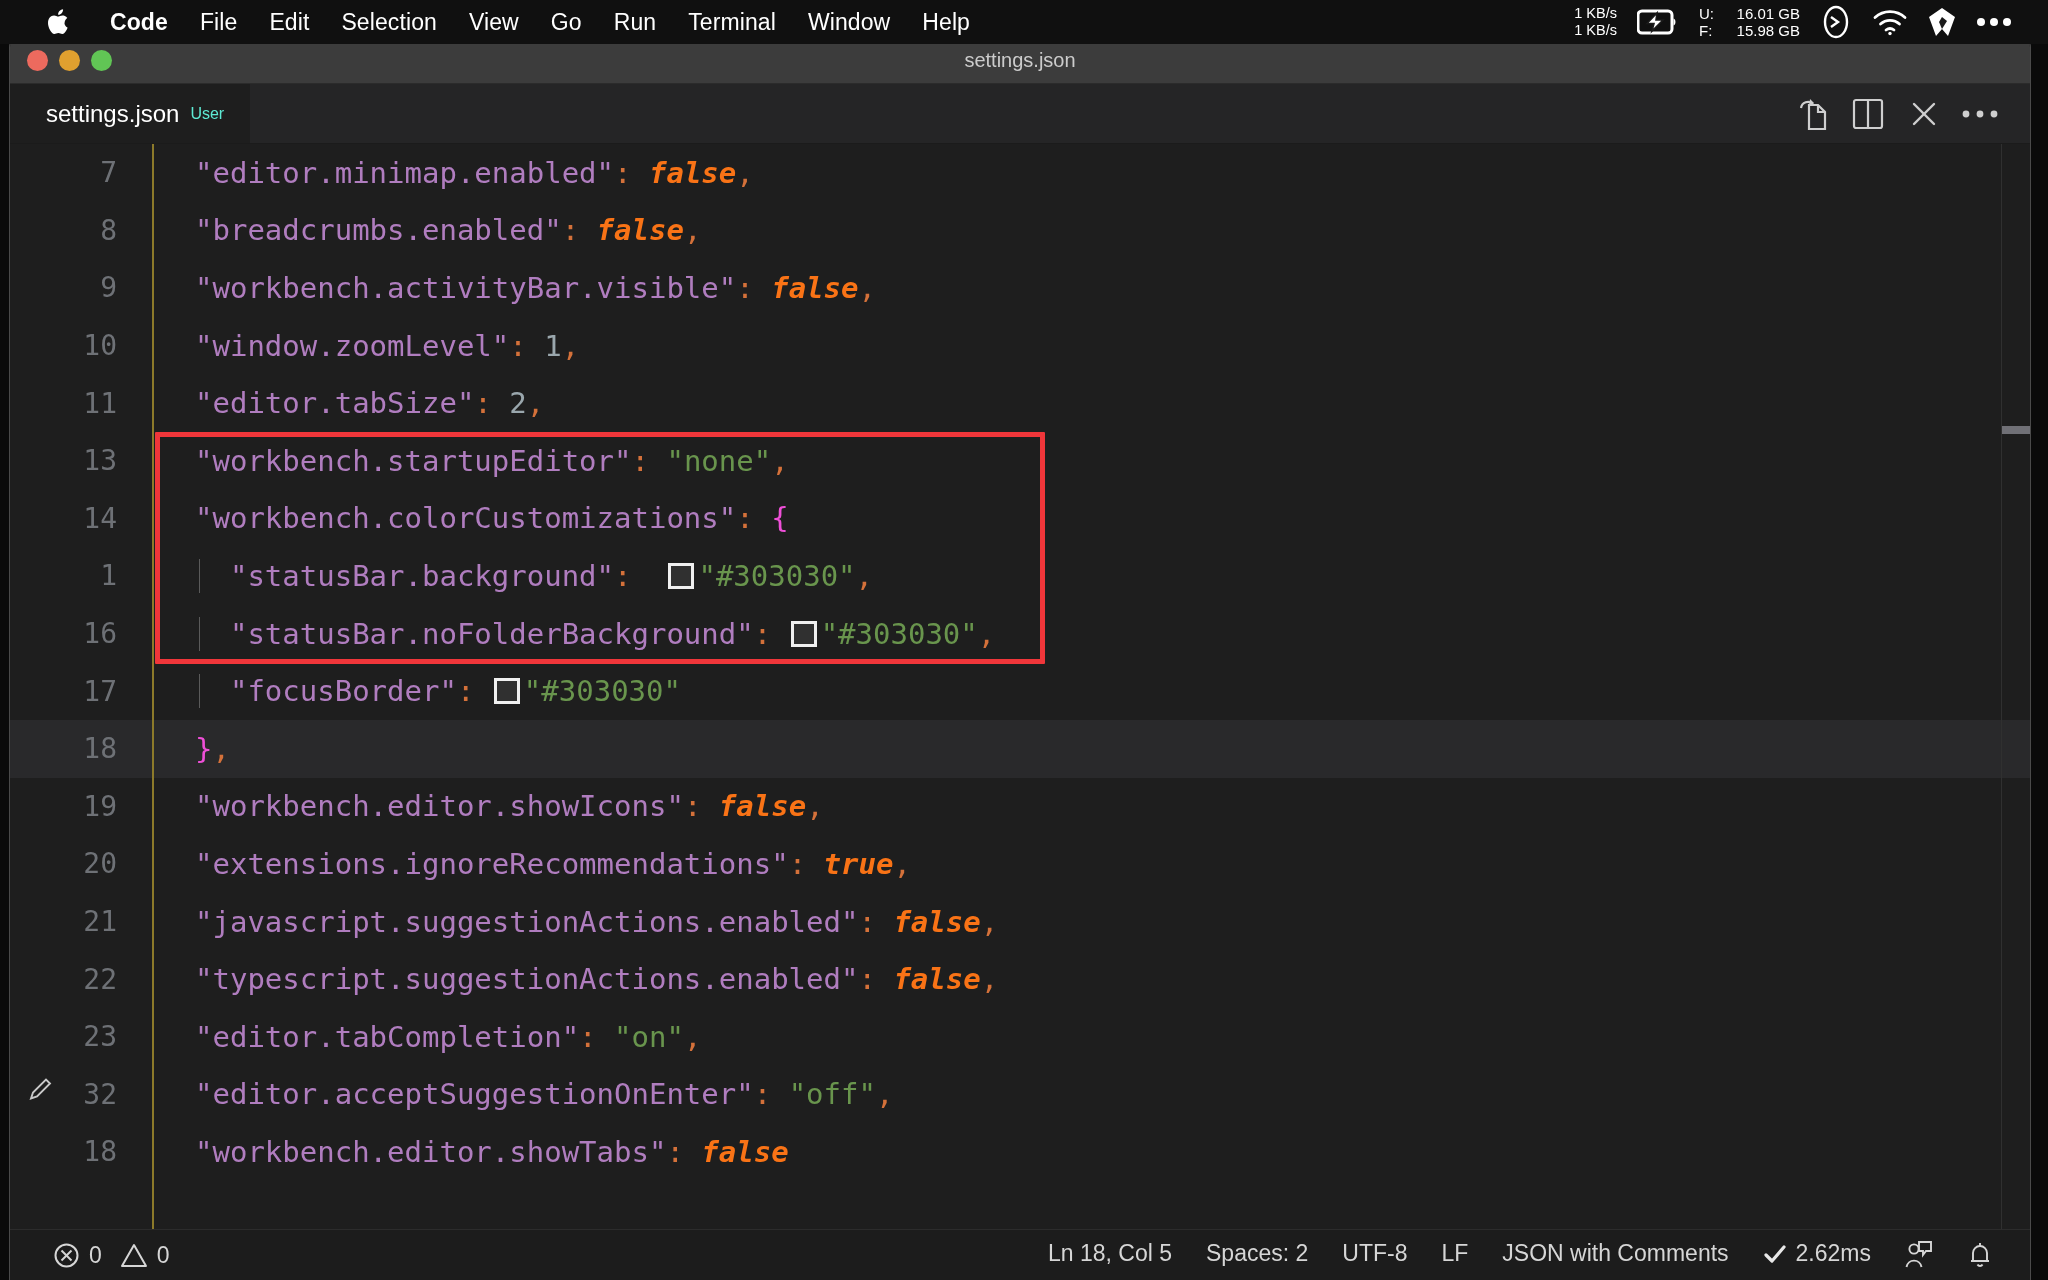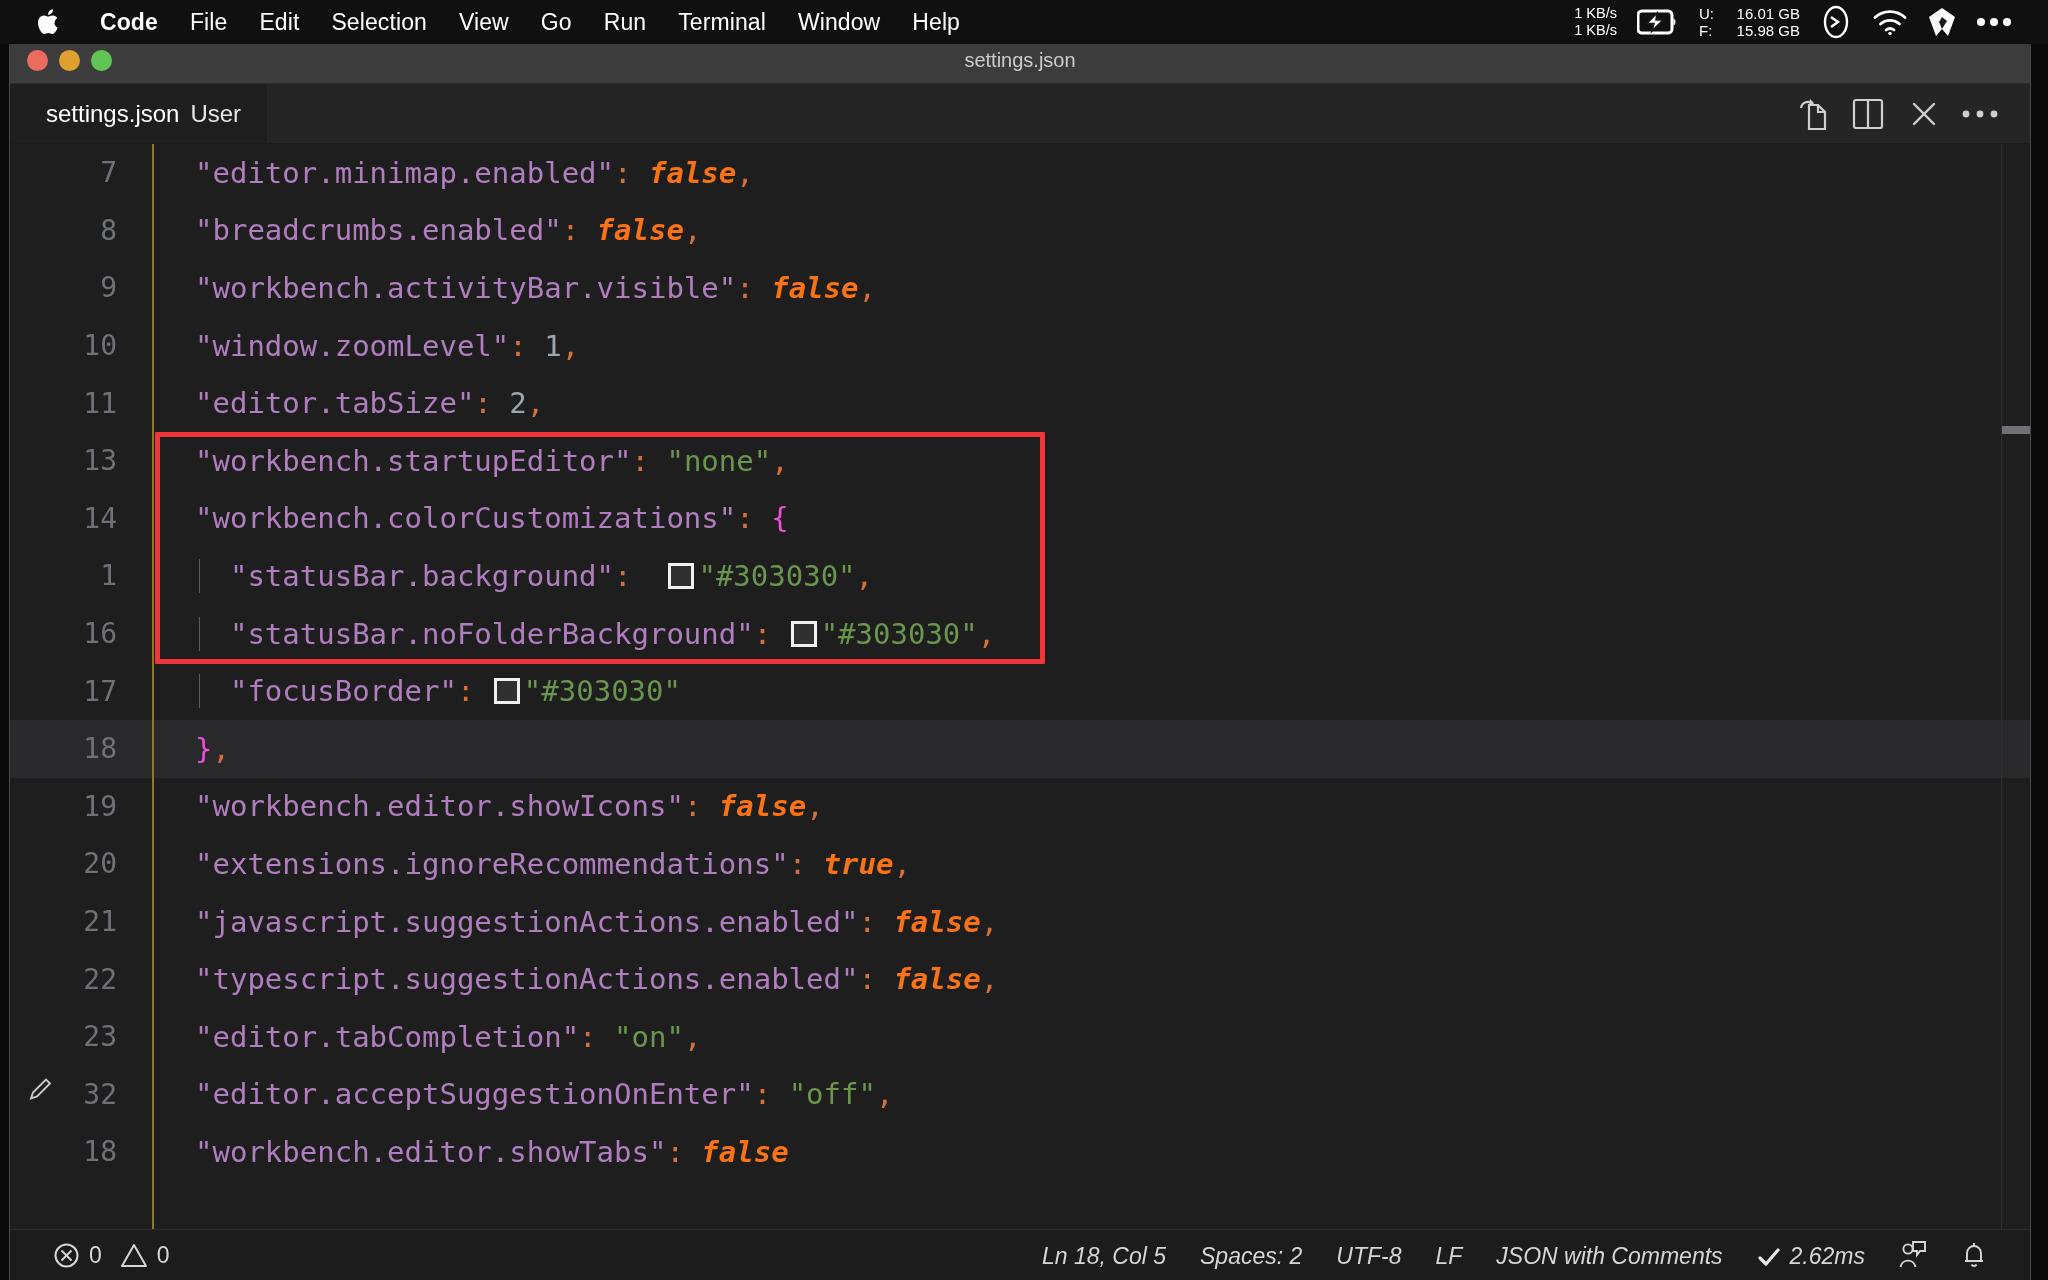--- a/index.html
+++ b/index.html
@@ -12,21 +12,21 @@
   #root { position: relative; width: 2048px; height: 1280px; background: #0a0a0a; }
 
   
   .menubar {
     position: absolute; top: 0; left: 0; width: 2048px; height: 44px;
     background: #101010;
     display: flex; align-items: center;
     color: #ffffff;
     z-index: 40;
   }
-  .mb-left { display: flex; align-items: center; gap: 0; padding-left: 32px; }
+  .mb-left { display: flex; align-items: center; gap: 0; padding-left: 42px; }
   .mb-apple { width: 34px; height: 34px; display: flex; align-items: center; justify-content: center; margin-right: 18px; }
   .mb-item { font-size: 23px; padding: 0 16px; white-space: nowrap; letter-spacing: .1px; }
   .mb-item.app { font-weight: bold; }
   .mb-right { margin-left: auto; display: flex; align-items: center; gap: 20px; padding-right: 36px; }
   .net-speed { font-size: 14.5px; line-height: 17px; text-align: right; white-space: nowrap; }
   .mem-stats { font-size: 15px; line-height: 17px; white-space: nowrap; }
   .mem-stats .row { display: flex; gap: 9px; }
   .mem-stats .lbl { width: 16px; }
   .mem-stats .val { width: 76px; text-align: right; }
   .mb-icon { display: flex; align-items: center; justify-content: center; }
@@ -62,21 +62,21 @@
     border-bottom: 1px solid #1b1b1b;
   }
   .tab {
     display: flex; align-items: center; gap: 11px;
     padding: 0 26px 0 36px;
     background: #1e1e1e;
     border-right: 1px solid #252526;
     min-width: 200px;
   }
   .tab-name { font-size: 24px; color: #ffffff; }
-  .tab-desc { font-size: 24px; color: #e5e5e5; }
+  .tab-desc { font-size: 16px; color: #5eead4; }
   .tab-actions { margin-left: auto; display: flex; align-items: center; gap: 0; padding-right: 22px; }
   .tab-act { width: 56px; height: 56px; display: flex; align-items: center; justify-content: center; }
 
   
   .editor {
     position: relative;
     height: 1085px;
     background: #1e1e1e;
     overflow: hidden;
   }
@@ -139,21 +139,21 @@
   .vscroll-sep { position: absolute; right: 28px; top: 0; bottom: 0; width: 1px; background: #303030; }
 
   
   .statusbar {
     height: 51px; background: #1c1c1c;
     display: flex; align-items: center;
     color: #d6d6d6; font-size: 23px;
     border-top: 1px solid #2c2c2c;
   }
   .sb-left { display: flex; align-items: center; gap: 13px; padding-left: 26px; }
-  .sb-right { margin-left: auto; display: flex; align-items: flex-end; gap: 0; padding-right: 26px; font-style: italic; }
+  .sb-right { margin-left: auto; display: flex; align-items: flex-start; gap: 0; padding-right: 20px; }
   .sb-item { padding: 0 17px; white-space: nowrap; display: flex; align-items: center; gap: 9px; }
   .sb-ico { display: flex; align-items: center; }
   .count { font-size: 23px; }
 </style>
 </head>
 <body>
 
 <div id="root">
 
   <div class="menubar">

